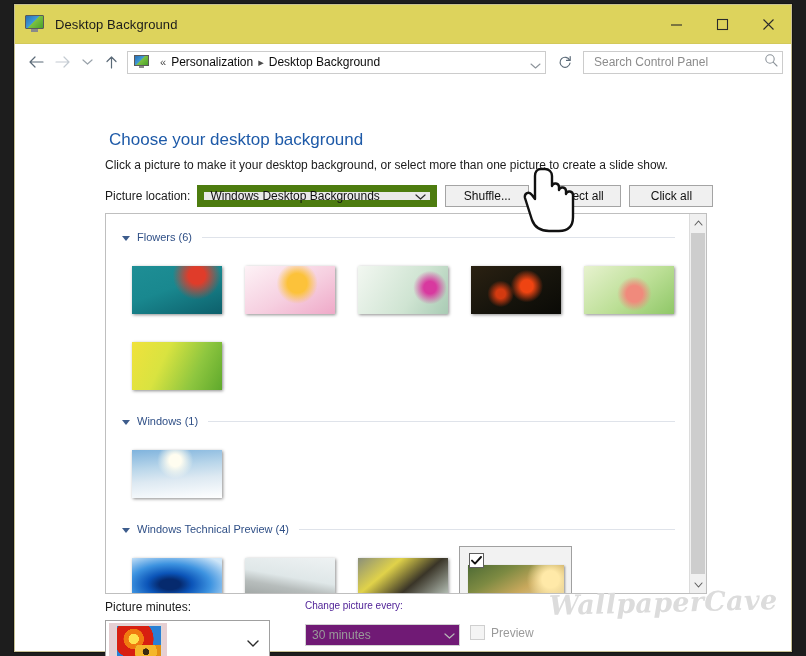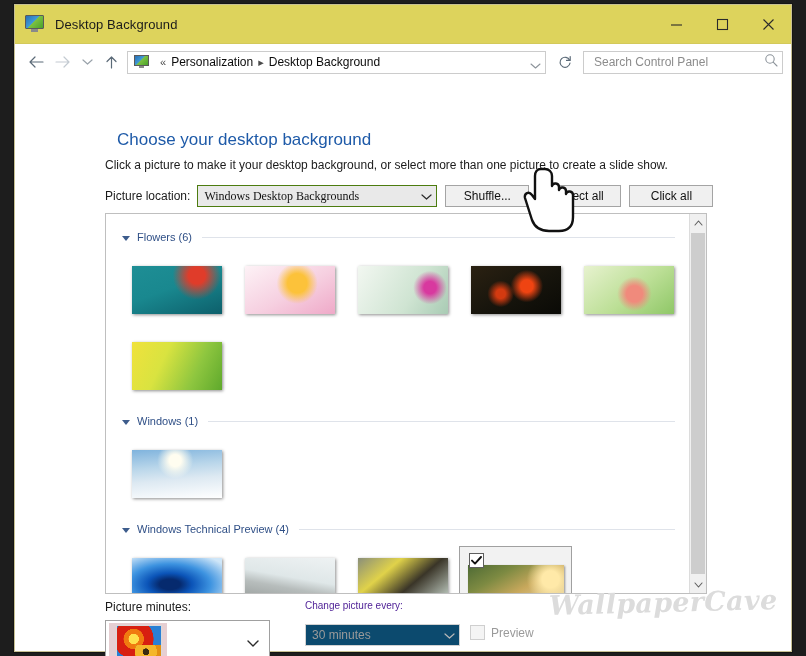--- a/index.html
+++ b/index.html
@@ -56,28 +56,28 @@
     align-items:center;padding:0 4px 0 8px;box-sizing:border-box;margin-left:5px;
   }
   .searchbox input{
     border:0;outline:0;flex:1;font-size:12px;color:#111;font-family:"Liberation Sans",sans-serif;
     background:transparent;min-width:0;
   }
   .searchbox input::placeholder{color:#8c8c8c;}
 
   
   .content{padding:0 0 0 0;position:relative;height:573px;}
-  .h1{position:absolute;left:102px;top:50px;font-size:17px;color:#1e5aa8;}
+  .h1{position:absolute;left:94px;top:50px;font-size:17px;color:#1e5aa8;}
   .sub{position:absolute;left:90px;top:78px;font-size:12px;color:#1b1b1b;}
 
   .locrow{position:absolute;left:90px;top:105px;display:flex;align-items:center;}
   .loclbl{font-size:12px;color:#1b1b1b;}
   .combo{
-    margin-left:7px;width:240px;height:22px;border:1px solid #4d7c0f;background:#e9e9e9;
-    display:flex;align-items:center;box-sizing:border-box;padding:0 4px 0 6px;font-family:Liberation Serif, serif;
+    margin-left:7px;width:240px;height:22px;border:7px solid #4d7c0f;background:#e9e9e9;
+    display:flex;align-items:center;box-sizing:border-box;padding:0 4px 0 6px;
   }
   .combo .val{flex:1;font-size:12px;color:#111;white-space:nowrap;overflow:hidden;}
   .btn{
     height:22px;min-width:84px;border:1px solid #a4a4a4;background:#f0f0f0;
     font-size:12px;color:#111;display:flex;align-items:center;justify-content:center;
     margin-left:8px;box-sizing:border-box;font-family:"Liberation Sans",sans-serif;
   }
 
   
   .pane{
@@ -113,21 +113,21 @@
   .posprev{width:58px;height:40px;margin-left:3px;position:relative;flex:none;}
   .posprev .frame{position:absolute;inset:0;background:#e6cfd2;}
   .posprev .img{position:absolute;left:7px;top:2px;width:44px;height:36px;border:1px solid #d9d9d9;
      background:radial-gradient(circle at 38% 36%, #ffe14d 0 14%, #f07a10 15% 28%, #d81f10 29% 55%, #2a7fd4 56% 100%);
      overflow:hidden;}
   .posprev .img:after{content:"";position:absolute;left:40%;top:52%;width:60%;height:48%;
      background:radial-gradient(circle at 42% 40%, #3a2a10 0 18%, #f5b62a 19% 60%, #e38f12 61% 100%);}
   .posval{margin-left:10px;font-size:12px;color:#b91c1c;flex:1;margin-top:48px;}
   .chglbl{position:absolute;left:290px;top:0;font-size:10px;color:#4c1d95;text-align:center;}
   .chgcombo{position:absolute;left:290px;top:24px;width:155px;height:22px;border:1px solid #d2d2d2;
-    background:#0c4a6e;display:flex;align-items:center;box-sizing:border-box;padding:0 4px 0 6px;}
+    background:#701a75;display:flex;align-items:center;box-sizing:border-box;padding:0 4px 0 6px;}
   .chgcombo .val{flex:1;font-size:12px;color:#9a9a9a;}
   .shuffle{position:absolute;left:455px;top:25px;display:flex;align-items:center;}
   .shuffle .box{width:13px;height:13px;border:1px solid #cfcfcf;background:#f4f4f4;}
   .shuffle .lbl{margin-left:6px;font-size:12px;color:#9a9a9a;}
 
   .watermark{
     position:absolute;right:14px;top:582px;font-size:27px;color:#dcdcdc;
     font-family:"DejaVu Serif", serif;font-style:italic;font-weight:700;letter-spacing:.3px;
     transform:rotate(-1.5deg);
   }

